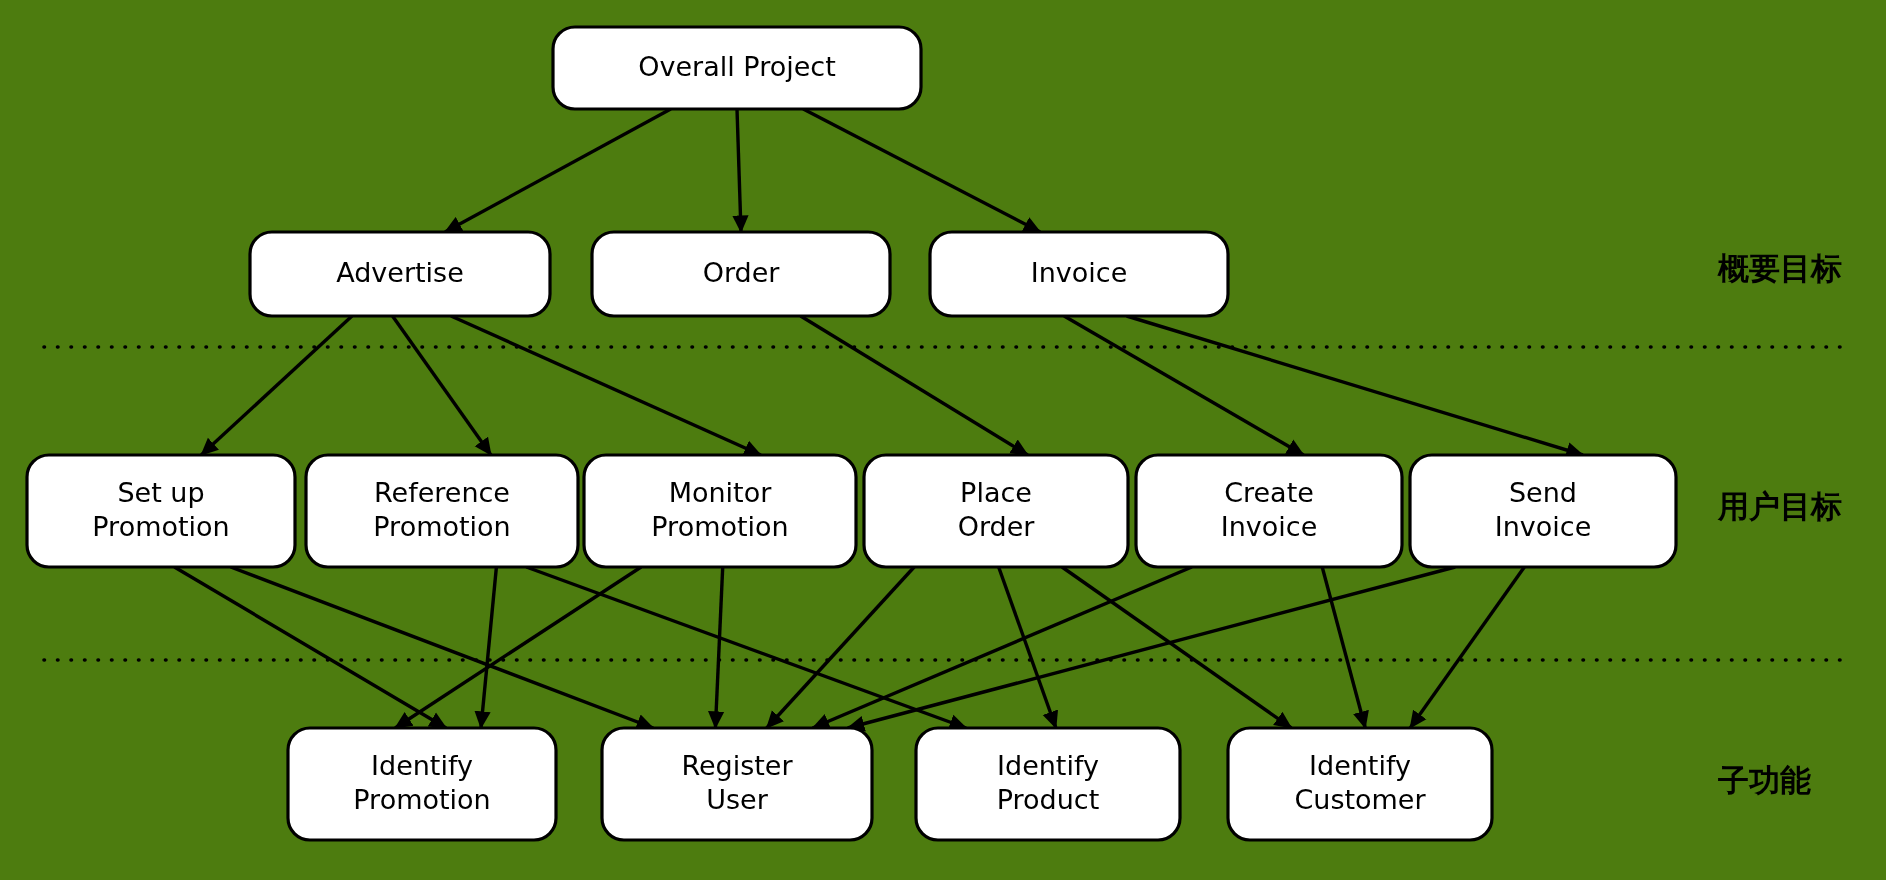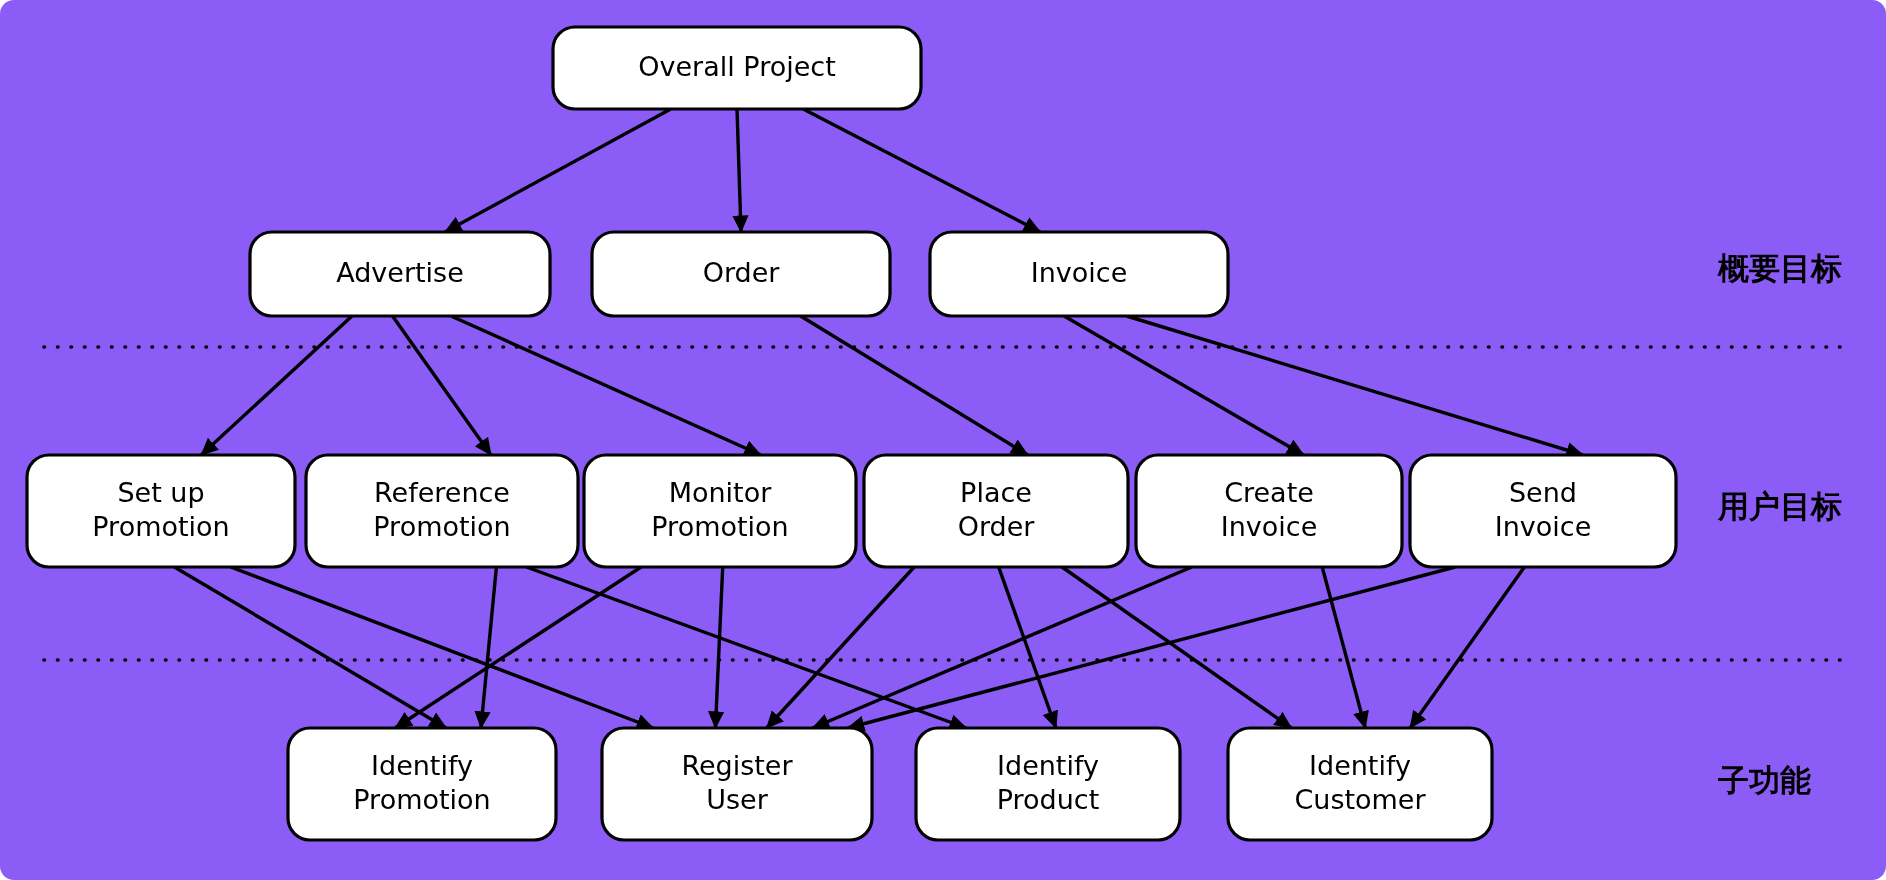--- a/index.html
+++ b/index.html
@@ -1,17 +1,17 @@
 <!DOCTYPE html>
 <html><head>
 <meta charset="utf-8">
 <style>
   html,body{margin:0;padding:0;background:#ffffff;}
   body{width:1886px;height:880px;font-family:"DejaVu Sans","Liberation Sans",sans-serif;overflow:hidden;}
-  #stage{position:relative;width:1886px;height:880px;background:#8b5cf6;border-radius:14px;}
+  #stage{position:relative;width:1886px;height:880px;background:#4d7c0f;}
   svg#diagram{position:absolute;left:0;top:0;width:1886px;height:880px;display:block;}
   .node-rect{fill:#ffffff;stroke:#000000;stroke-width:3.2;}
   .node-label{font-family:"DejaVu Sans","Liberation Sans",sans-serif;font-size:27px;fill:#000000;text-anchor:middle;dominant-baseline:middle;}
   .edge{stroke:#000000;stroke-width:3.4;fill:none;}
   .divider{stroke:#000000;stroke-width:3.6;stroke-linecap:round;stroke-dasharray:0.5 13;fill:none;}
   .band-label{font-family:"DejaVu Sans","Liberation Sans",sans-serif;font-size:31px;font-weight:700;fill:#000000;text-anchor:start;dominant-baseline:middle;}
 </style>
 </head>
 <body>
 

